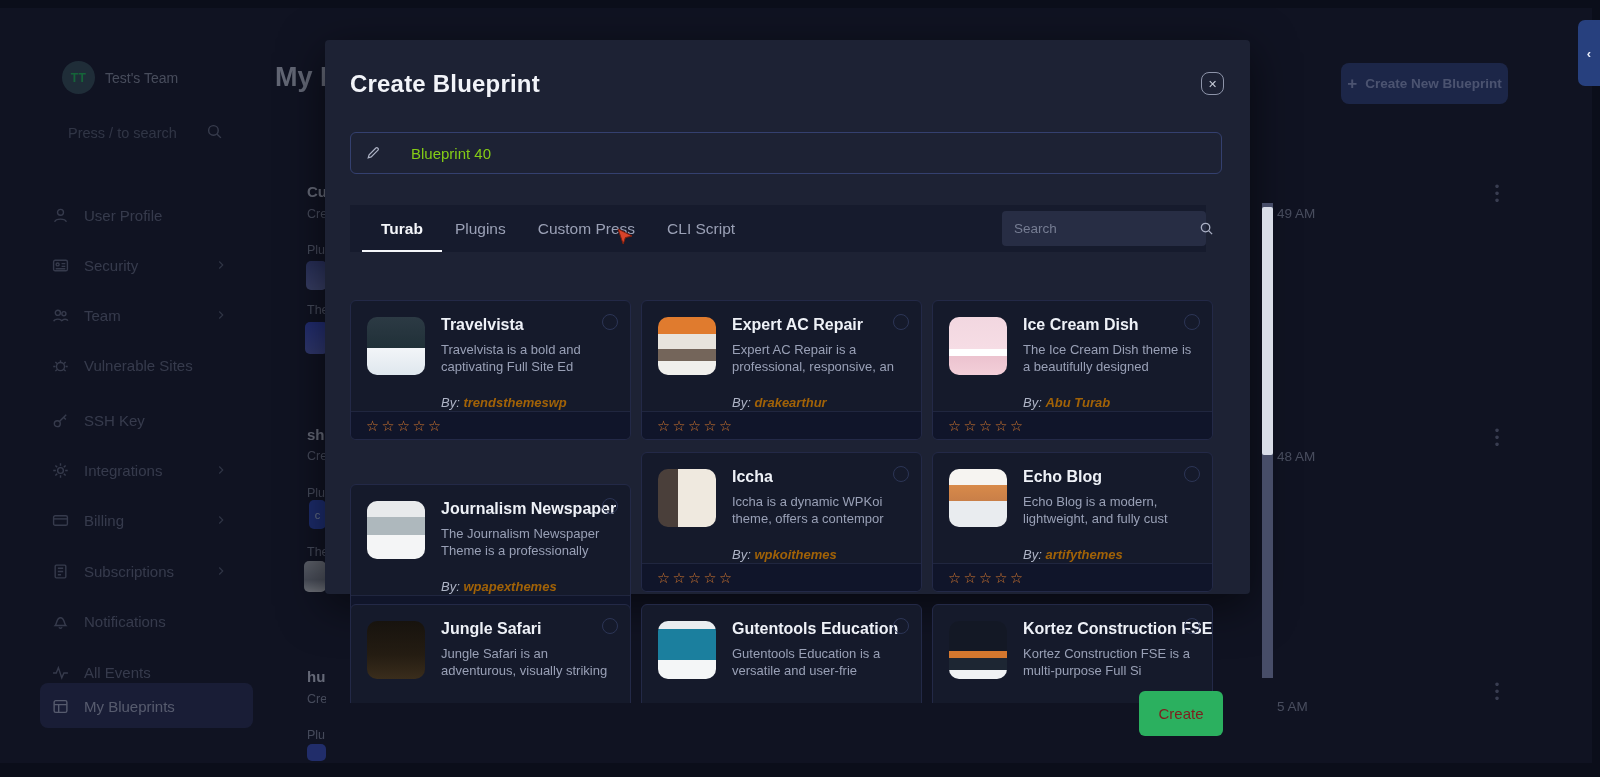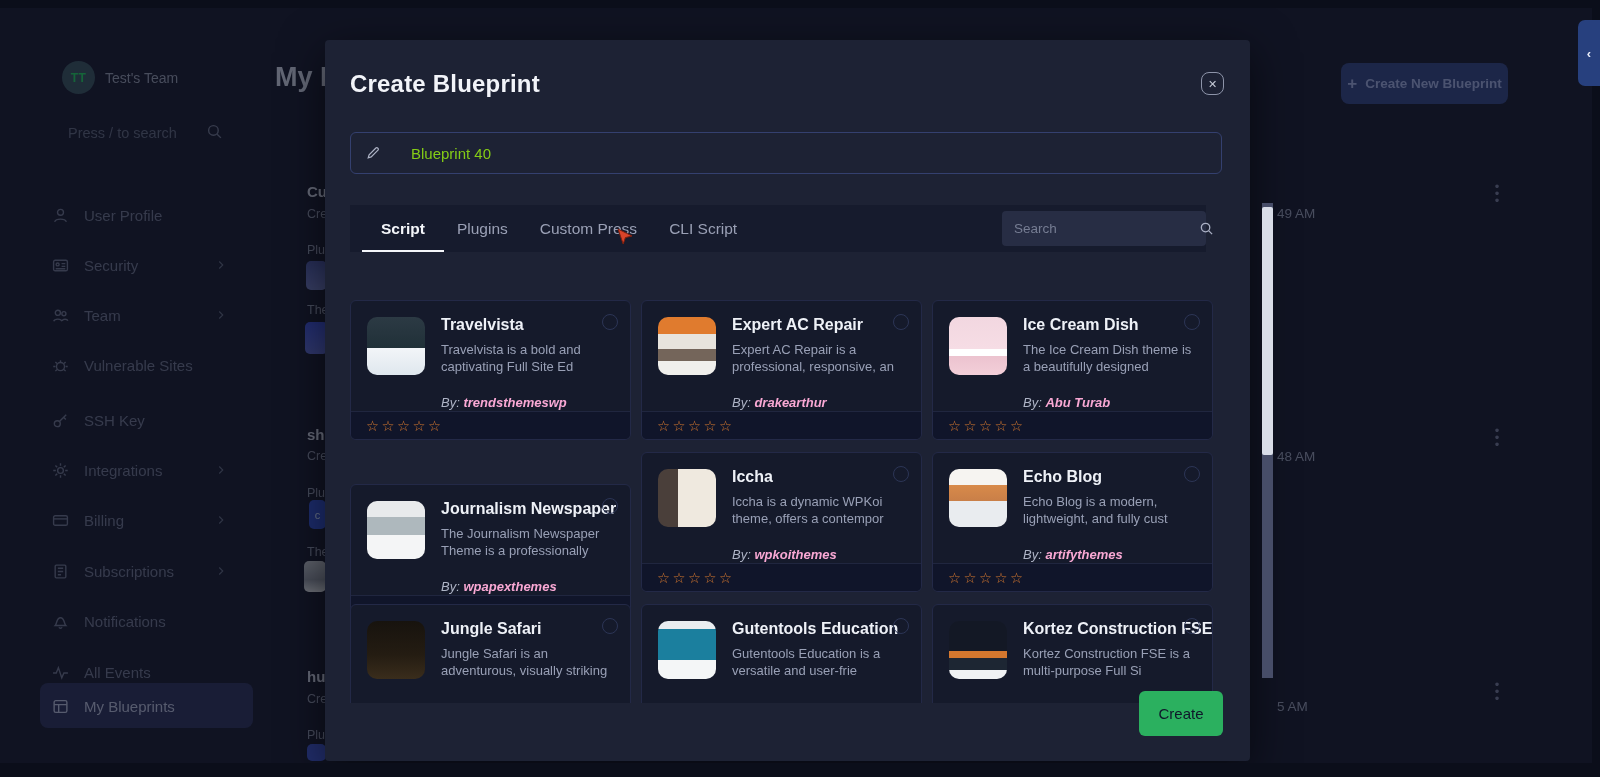--- a/index.html
+++ b/index.html
@@ -64,21 +64,21 @@
   .frag { position:absolute; left:307px; white-space:nowrap; overflow:hidden; width:19px; }
   .frag.bold { font-size:15px; font-weight:600; color:#c9cfe0; }
   .frag.dim  { font-size:12.5px; color:#878ea4; }
   .frag-chip { position:absolute; border-radius:5px; }
 
   
   .overlay { position:absolute; inset:0; background:rgba(9,12,23,0.52); z-index:10; }
 
   
   .modal {
-    position:absolute; left:325px; top:40px; width:925px; height:721px;
+    position:absolute; left:325px; top:40px; width:925px; height:554px;
     background:#1d2234; z-index:20; border-radius:4px;
     box-shadow:0 12px 45px rgba(0,0,0,.55);
   }
   .modal-title { position:absolute; left:25px; top:30px; font-size:24px; font-weight:600; color:#f2f4f9; letter-spacing:.2px; }
   .modal-close {
     position:absolute; left:876px; top:32px; width:23px; height:23px;
     border-radius:8px; border:1px solid #8d94a9; background:transparent;
     color:#c6cbd8; font-size:11px; line-height:20px; text-align:center; cursor:pointer;
   }
   .name-input-wrap {
@@ -116,32 +116,32 @@
     position:absolute; width:281px; height:140px;
     background:#151a2b; border:1px solid #232947; border-radius:6px;
     overflow:hidden;
   }
   .card-thumb { position:absolute; left:16px; top:16px; width:58px; height:58px; border-radius:10px; }
   .card-title { position:absolute; left:90px; top:15px; font-size:16px; font-weight:600; color:#eef1f7; white-space:nowrap; }
   .card-radio { position:absolute; right:12px; top:13px; width:16px; height:16px; border-radius:50%; border:1.6px solid #2c3556; cursor:pointer; }
   .card-desc { position:absolute; left:90px; top:41px; width:172px; font-size:13px; line-height:16.5px; color:#99a0b6; }
   .card-by { position:absolute; left:90px; top:94px; font-size:13px; font-style:italic; }
   .card-by .by-prefix { color:#aeb4c6; }
-  .card-by .by-name { color:#f9a8d4; font-weight:bold; }
+  .card-by .by-name { color:#a16207; font-weight:bold; }
   .card-rating {
     position:absolute; left:0; right:0; bottom:0; height:28px;
     background:#10152a; border-top:1px solid #20263f;
     display:flex; align-items:center; padding-left:15px;
   }
   .stars { color:#d4772e; font-size:14.5px; letter-spacing:2.5px; }
 
   .btn-create {
     position:absolute; left:814px; top:651px; width:84px; height:45px;
     background:#2bb05f; border:none; border-radius:6px;
-    color:#0f172a; font-size:15px; cursor:pointer; font-family:inherit;
+    color:#7f1d1d; font-size:15px; cursor:pointer; font-family:inherit;
   }
 
   
   .scrollbar-track { position:absolute; left:1262px; top:203px; width:11px; height:475px; background:#474d68; z-index:25; }
   .scrollbar-thumb { position:absolute; left:0; top:4px; width:11px; height:248px; background:#d9dde8; border-radius:2px; cursor:grab; }
 
   .cursor { position:absolute; left:615px; top:228px; z-index:50; pointer-events:none; }
 
   svg.ic { display:block; }
 </style>
@@ -332,21 +332,21 @@
     <span class="pencil-icon">
         <svg class="ic" width="16" height="16" viewBox="0 0 16 16" fill="none" stroke="currentColor" stroke-width="1.2">
           <path d="M3.2 12.8l.9-3 6.8-6.8a1.2 1.2 0 011.7 0l.4.4a1.2 1.2 0 010 1.7l-6.8 6.8-3 .9z"></path>
         </svg>
       </span>
     <input class="name-input" value="Blueprint 40" style="">
   </div>
 
   <div class="tab-bar">
     <div id="tabs" style="display:flex;height:47px;">
-        <div class="tab active">Script</div>
+        <div class="tab active">Turab</div>
         <div class="tab">Plugins</div>
         <div class="tab">Custom Press</div>
         <div class="tab">CLI Script</div>
       </div>
     <div class="modal-search">
       <input placeholder="Search" style="">
       <span class="mag">
           <svg class="ic" width="15" height="15" viewBox="0 0 16 16" fill="none" stroke="currentColor" stroke-width="1.4">
             <circle cx="7" cy="7" r="4.5"></circle>
             <path d="M10.5 10.5L14 14"></path>

